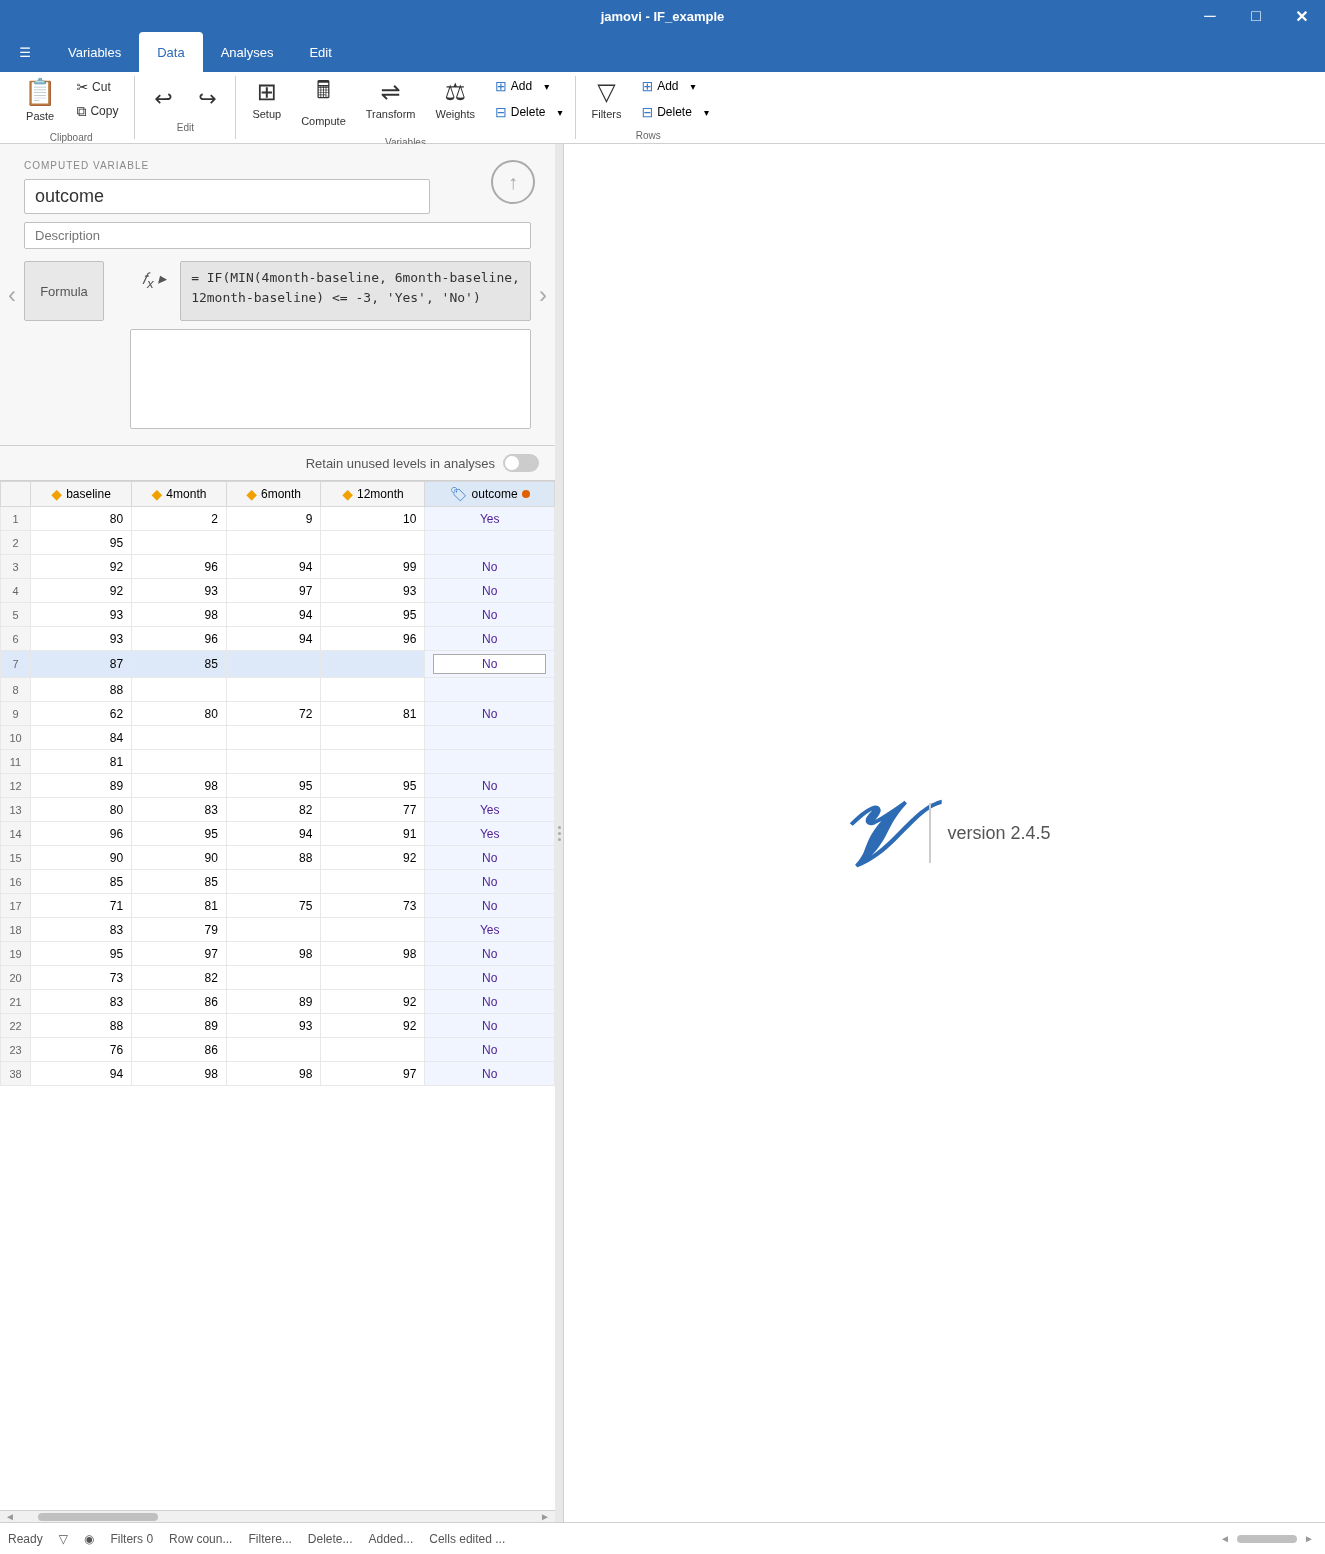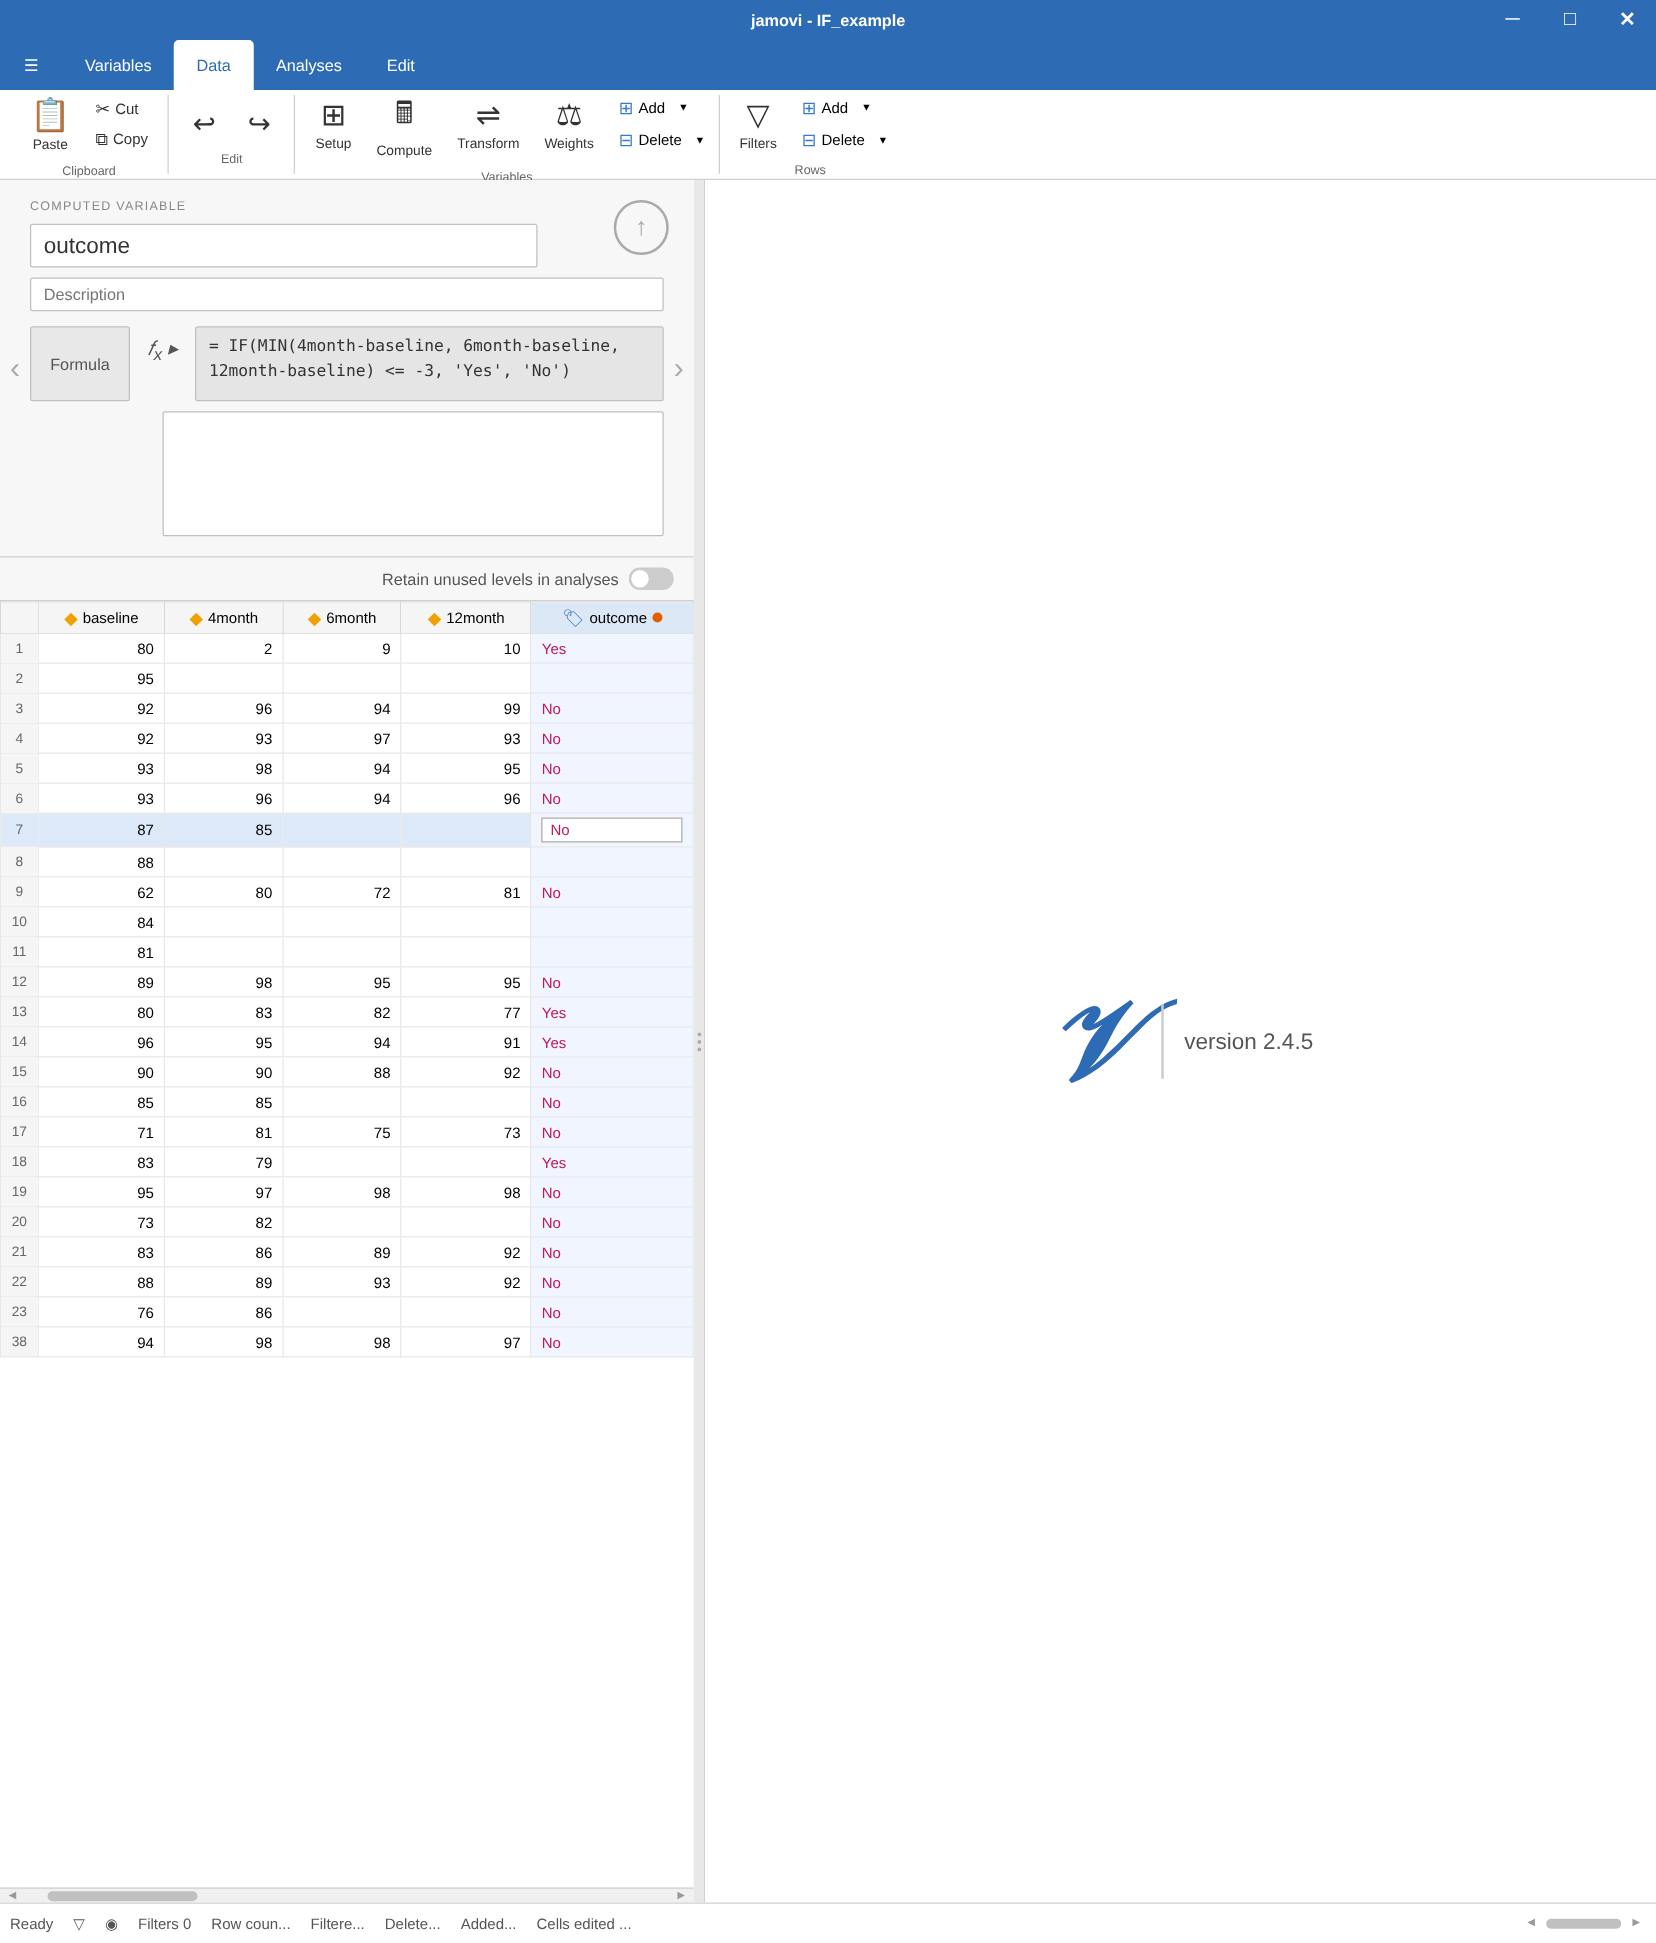--- a/index.html
+++ b/index.html
@@ -315,22 +315,22 @@
       text-align: center;
       background: #f5f5f5;
       color: #666;
       font-size: 11px;
       min-width: 30px;
       width: 30px;
       position: sticky;
       left: 0;
     }
     .spreadsheet td.outcome-col {
-      text-align: left;
-      color: #be185d;
+      text-align: center;
+      color: #4c1d95;
     }
     .spreadsheet tr.selected td { background: #dde8f8; }
     .col-header-inner {
       display: flex;
       align-items: center;
       justify-content: center;
       gap: 4px;
     }
     .col-icon-yellow { color: #f0a000; font-size: 14px; }
     .col-icon-blue { color: #3a7bc8; font-size: 14px; }
@@ -582,21 +582,21 @@
         <span>↑</span>
       </div>
 
       <div class="computed-var-label">COMPUTED VARIABLE</div>
       <input class="computed-var-name-input" value="outcome" style="width: 80%;">
       <input class="computed-var-desc-input" placeholder="Description" style="">
 
       <div class="formula-row">
         <div class="formula-label-box">Formula</div>
         <div class="formula-fx-btn">
-          <span style="font-style:italic;font-size:16px;color:#555;">𝑓<sub>x</sub> ▸</span>
+          <span style="font-style:italic;font-size:16px;color:#555;margin-left:24px;">𝑓<sub>x</sub> ▸</span>
         </div>
         <div class="formula-text-box" contenteditable="true" style="min-height: 60px; font-size: 13px; white-space: pre-wrap;">= IF(MIN(4month-baseline, 6month-baseline,
 12month-baseline) &lt;= -3, 'Yes', 'No')</div>
       </div>
 
       
       <div class="formula-bottom-box">
         <div style="min-width:80px;"></div>
         <div style="width:26px;"></div>
         <div class="formula-area-placeholder"></div>

